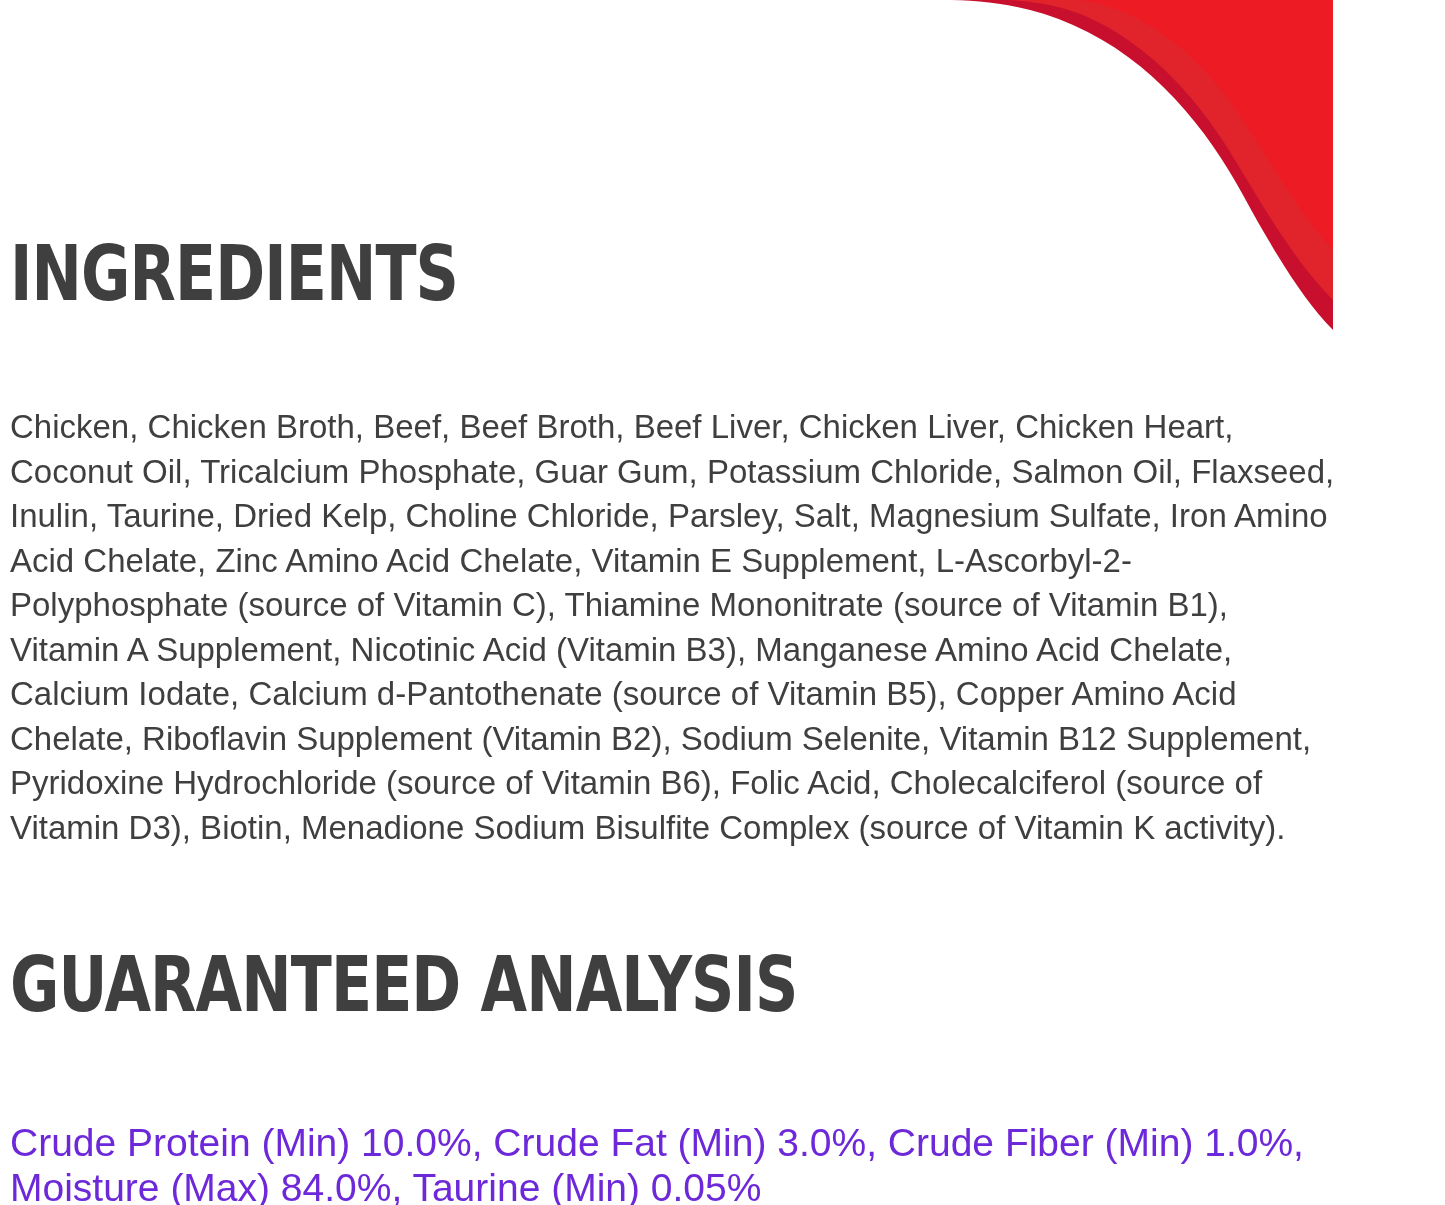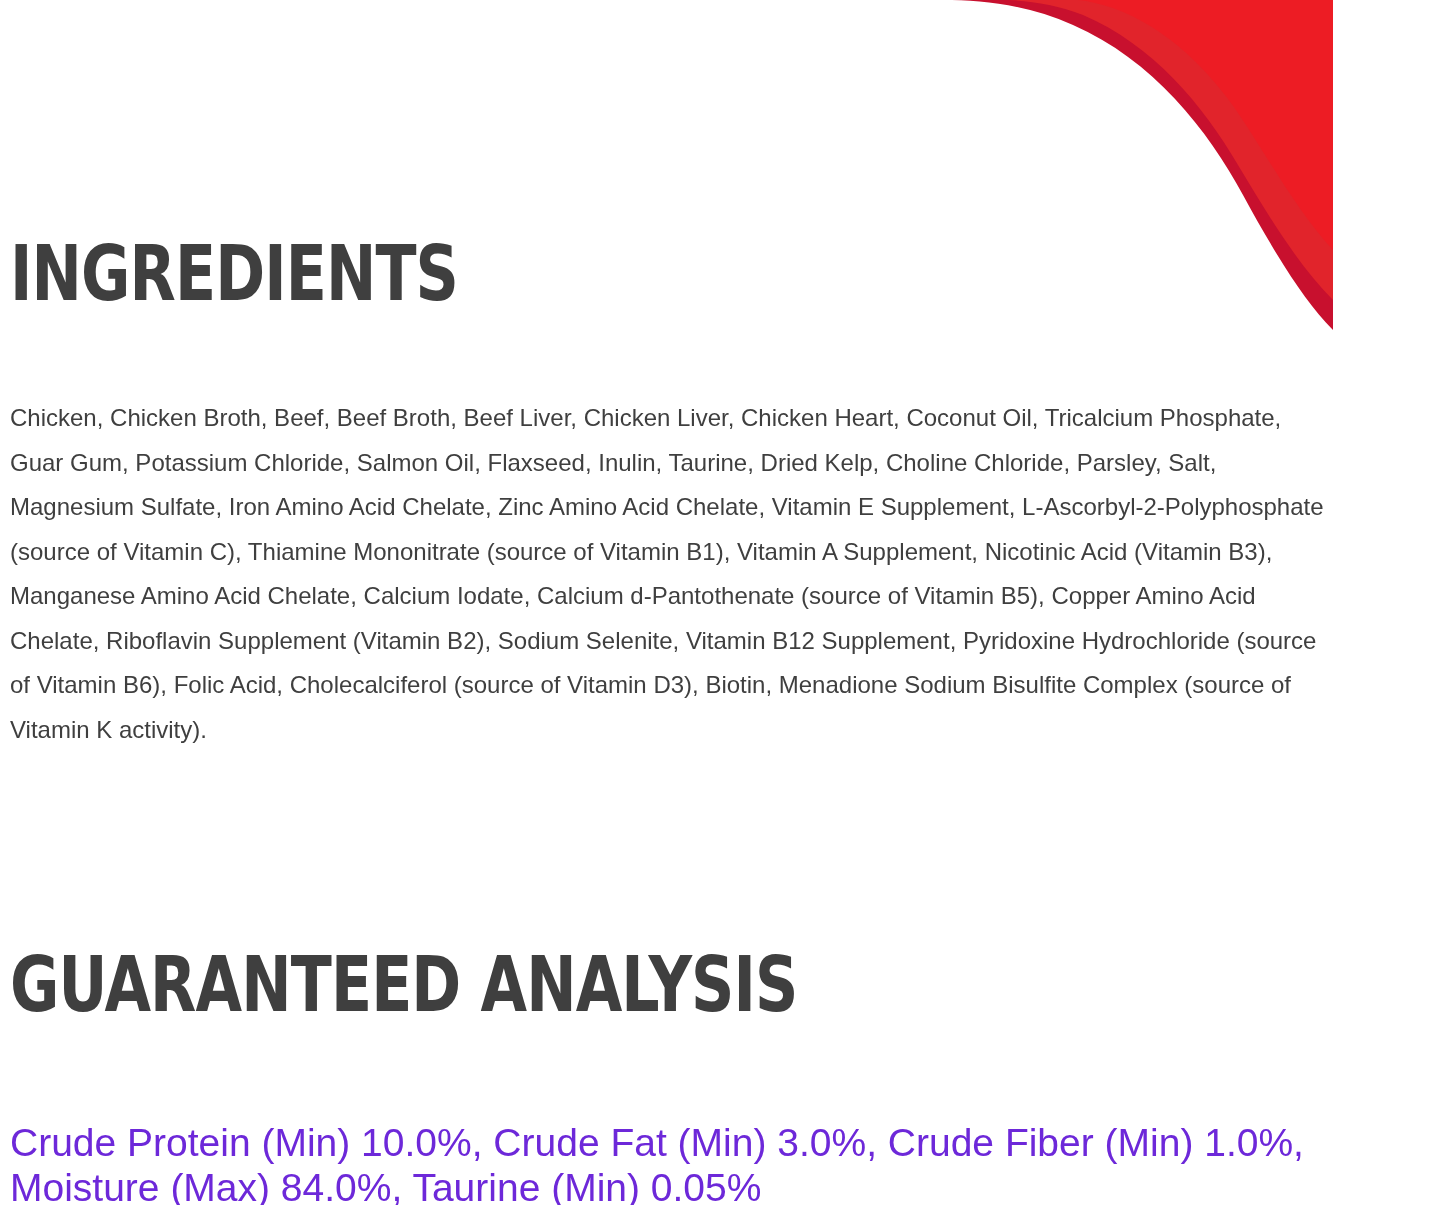--- a/index.html
+++ b/index.html
@@ -56,21 +56,21 @@
     position: absolute;
     top: 236px;
     left: 0;
   }
 
   #ingredients-body {
     position: absolute;
     top: 372px;
     left: 0;
     width: 1330px;
-    font-size: 24px;
+    font-size: 33px;
     line-height: 44.5px;
     color: #3f3f3f;
     text-align: left;
   }
 
   #analysis-title-wrap {
     position: absolute;
     top: 947px;
     left: 0;
     text-align: right;

